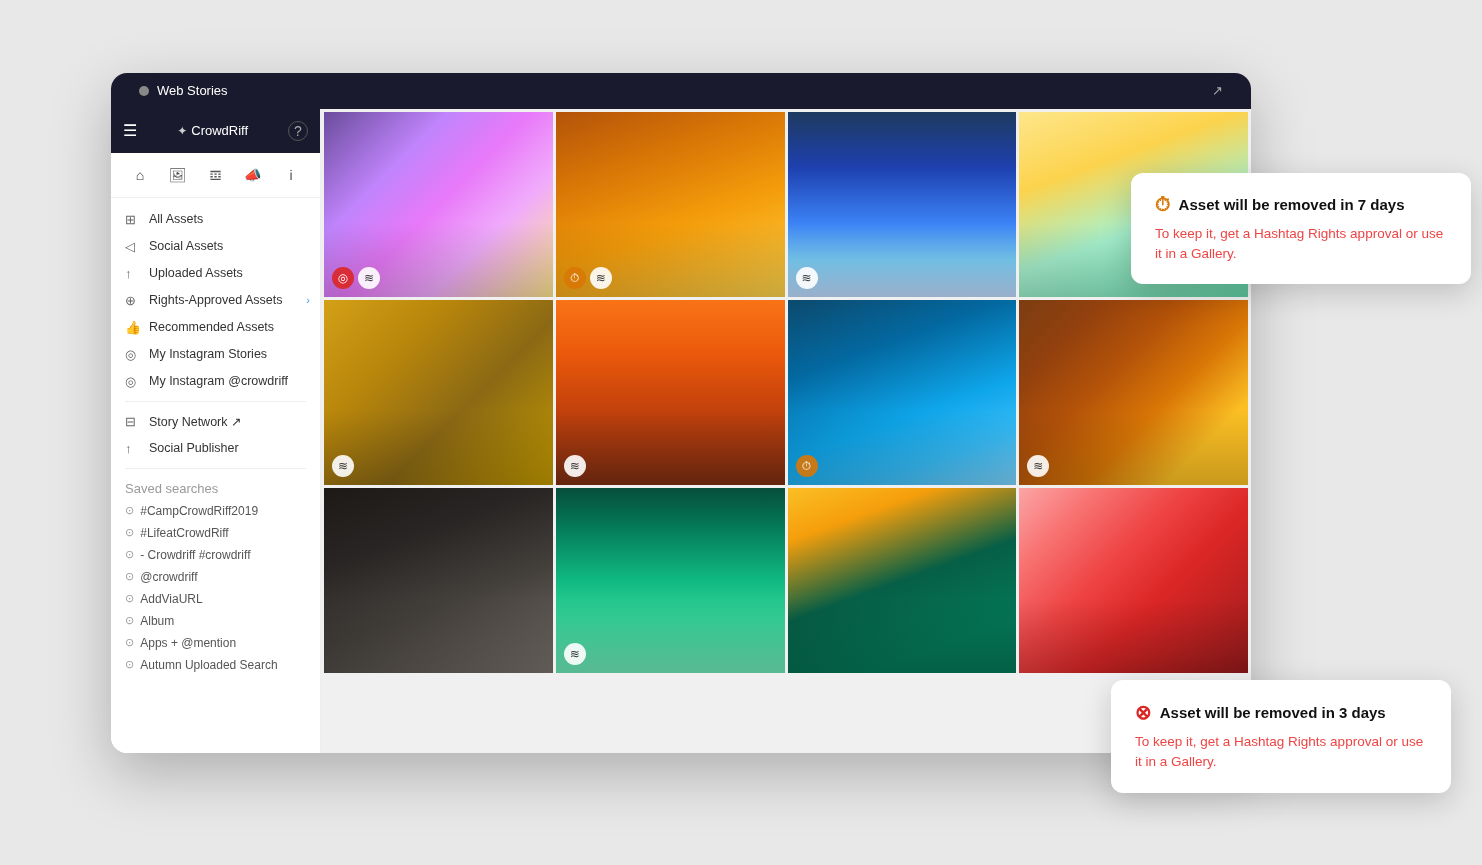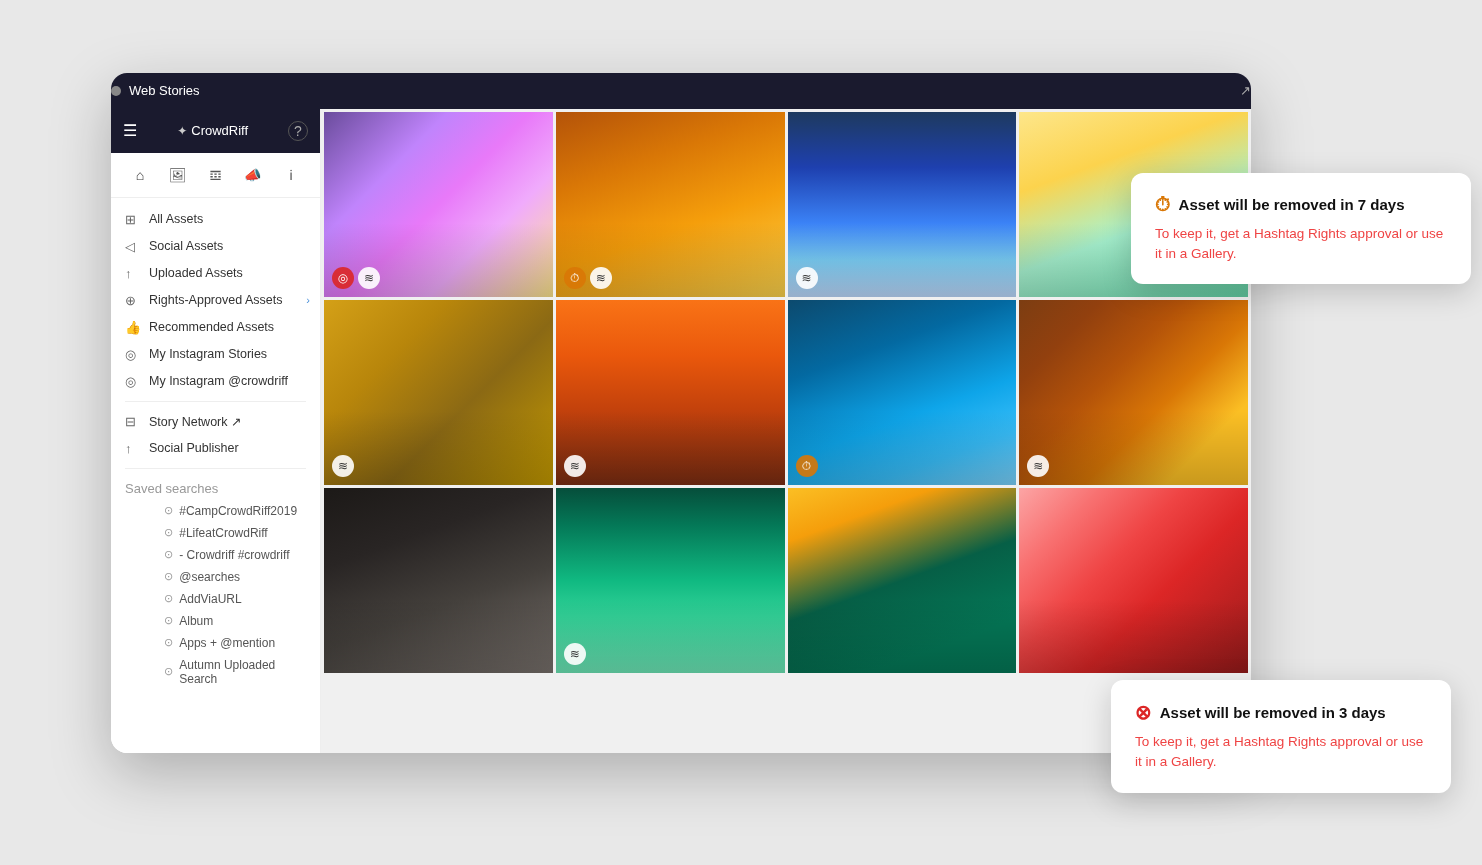--- a/index.html
+++ b/index.html
@@ -35,21 +35,21 @@
       flex-direction: column;
     }
 
     
     .top-bar {
       background: #1a1a2e;
       color: #fff;
       display: flex;
       align-items: center;
       justify-content: space-between;
-      padding: 0 0;
+      padding: 0 28px;
       height: 36px;
       flex-shrink: 0;
     }
     .top-bar-left {
       display: flex;
       align-items: center;
       gap: 8px;
       font-size: 13px;
     }
     .top-bar-dot {
@@ -182,21 +182,20 @@
     }
 
     .search-item {
       display: flex;
       align-items: center;
       gap: 6px;
       padding: 4px 14px;
       font-size: 12px;
       color: #555;
       cursor: pointer;
-      margin-left: 39px;
     }
     .search-item::before {
       content: '⊙';
       font-size: 11px;
       color: #999;
     }
 
     
     .main-content {
       flex: 1;
@@ -390,21 +389,21 @@
             <span>Social Publisher</span>
           </div>
 
           <div class="menu-divider"></div>
 
           <div class="saved-searches-label">Saved searches</div>
 
           <div class="search-item">#CampCrowdRiff2019</div>
           <div class="search-item">#LifeatCrowdRiff</div>
           <div class="search-item">- Crowdriff #crowdriff</div>
-          <div class="search-item">@searches</div>
+          <div class="search-item">@crowdriff</div>
           <div class="search-item">AddViaURL</div>
           <div class="search-item">Album</div>
           <div class="search-item">Apps + @mention</div>
           <div class="search-item">Autumn Uploaded Search</div>
         </div>
       </div>
 
       <div class="main-content">
         <div class="photo-grid">
 

